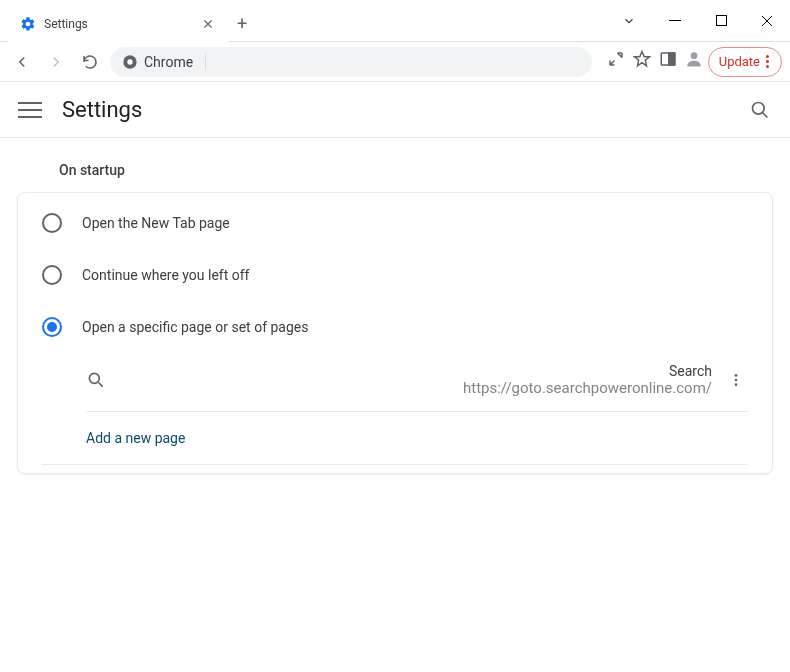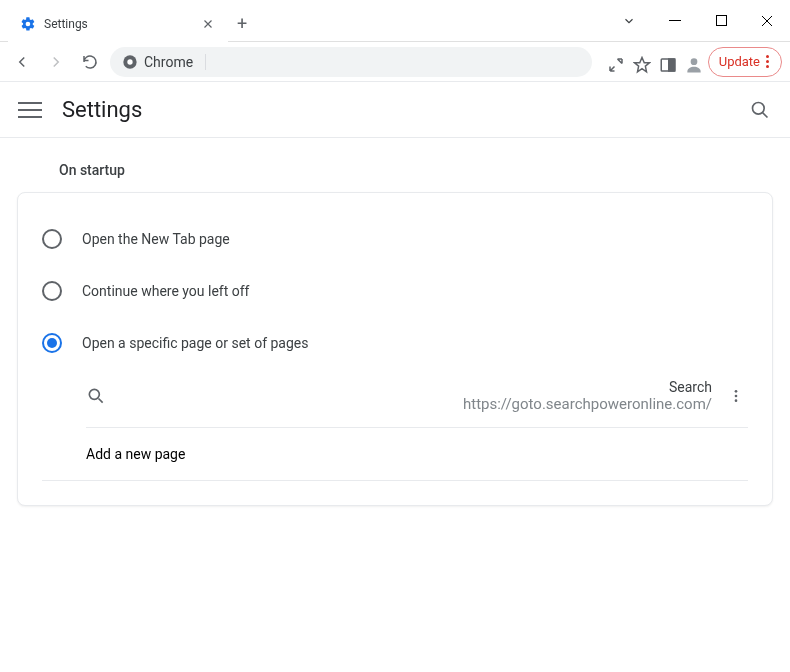--- a/index.html
+++ b/index.html
@@ -57,21 +57,21 @@
       display: flex;
       align-items: center;
       padding: 0 12px;
       gap: 8px;
       font-size: 14px;
       color: #3c4043;
     }
     .omnibox .chrome-chip { display:flex; align-items:flex-start; gap:6px; color:#3c4043; }
     .omnibox .url-text { color:#5f6368; }
     .omnibox .divider { width:1px; height:16px; background:#dadce0; margin:0 4px; }
-    .toolbar-right { display:flex; align-items:flex-end; gap:2px; padding-left:6px; }
+    .toolbar-right { display:flex; align-items:flex-start; gap:2px; padding-left:6px; }
     .icon-btn { width:24px; height:24px; display:flex; align-items:center; justify-content:center; color:#5f6368; }
     .update-btn {
       border: 1px solid #ea8a8a;
       color: #d93025;
       border-radius: 16px;
       height: 30px;
       padding: 0 12px 0 10px;
       display: flex;
       align-items: center;
       gap: 6px;
@@ -93,21 +93,21 @@
     .settings-title { font-size: 22px; color:#202124; font-weight: 400; }
     .search-icon-right { margin-left:auto; color:#5f6368; }
     
     .content { padding: 24px 0; display:flex; flex-direction:column; align-items:center; }
     .section-label { width: 680px; font-size: 14px; color:#3c4043; margin-bottom: 14px; padding-left:4px; font-weight: 500;}
     .card {
       width: 756px;
       border: 1px solid #e8eaed;
       border-radius: 8px;
       background: #fff;
-      padding: 20px 0;
+      padding: 4px 0;
       box-shadow: 0 1px 2px rgba(60,64,67,0.08);
     }
     .radio-row {
       display:flex;
       align-items:center;
       padding: 16px 24px;
       gap: 20px;
       cursor:pointer;
     }
     .radio {
@@ -130,21 +130,21 @@
     }
     .page-favicon { width:20px; height:20px; color:#5f6368; flex-shrink:0; }
     .page-info { flex:1; display:flex; flex-direction:column; }
     .page-title { font-size:14px; color:#3c4043; }
     .page-url { font-size:15px; color:#80868b; }
     .page-more { color:#5f6368; }
     .divider-line { height:1px; background:#e8eaed; margin: 4px 24px 4px 68px; }
     .link-row {
       padding: 14px 24px 14px 68px;
       font-size:14px;
-      color:#000000;
+      color:#0c4a6e;
       cursor:pointer;
     }
   </style>
 </head>
 <body>
 
 <div class="titlebar">
   <div class="tab">
     <span class="tab-icon">
       <svg viewBox="0 0 24 24" fill="#1a73e8">

